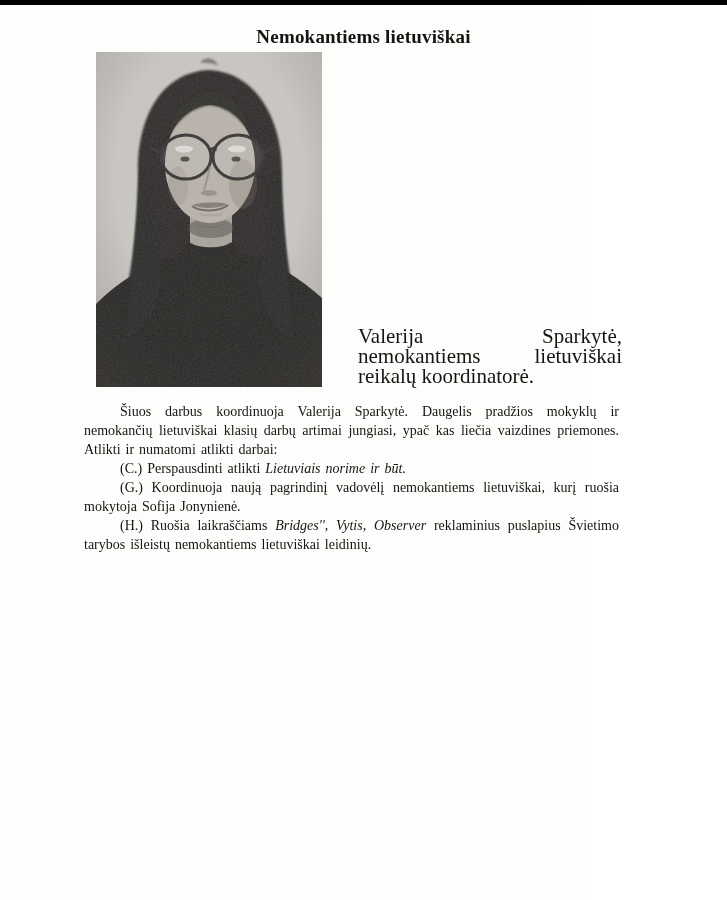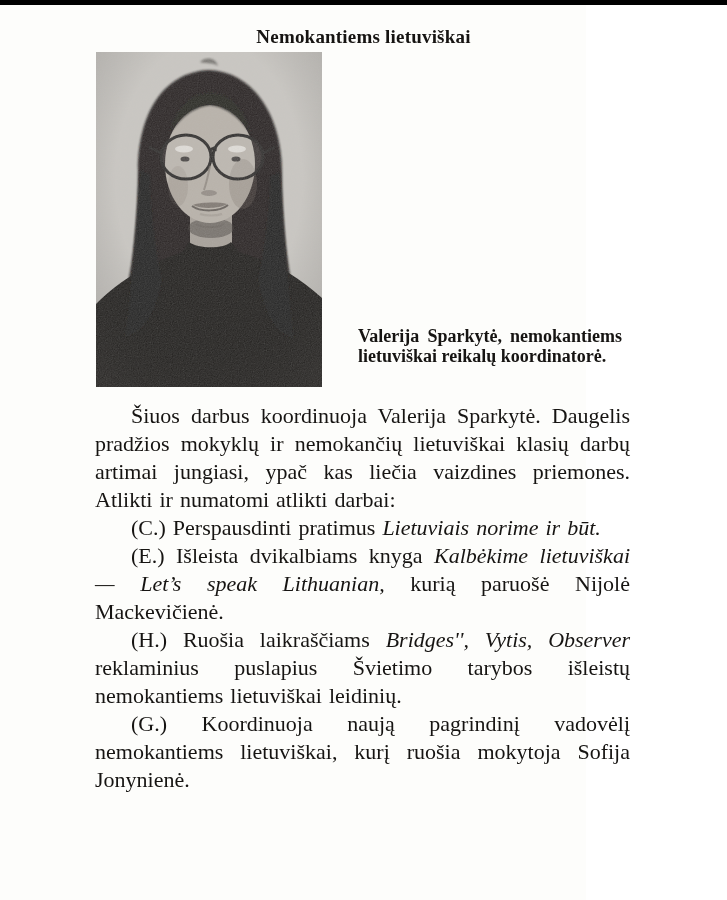--- a/index.html
+++ b/index.html
@@ -16,26 +16,26 @@
     position:absolute;left:0;top:13px;width:727px;
     text-align:center;font-weight:bold;font-size:19px;letter-spacing:.2px;
   }
   .photo{
     position:absolute;left:96px;top:52px;width:226px;height:335px;
     background:#c9c6c1;overflow:hidden;
   }
   .photo svg{display:block;width:226px;height:335px;}
   .photo-caption{
     position:absolute;left:358px;top:326px;width:264px;
-    font-weight:bold;font-size:18px;line-height:20px;
+    font-weight:normal;font-size:21px;line-height:20px;
     text-align:justify;
   }
   .body-text{
-    position:absolute;left:95px;top:402px;width:535px;
-    font-size:22px;line-height:28px;text-align:justify;
+    position:absolute;left:84px;top:402px;width:535px;
+    font-size:14px;line-height:19px;text-align:justify;
     word-spacing:1.5px;
   }
   .body-text p{margin:0;text-indent:36px;}
   .body-text i{font-style:italic;}
 </style>
 </head>
 <body>
 
 <div class="page">
 
@@ -105,19 +105,18 @@
 
       <rect x="0" y="0" width="226" height="335" fill="url(#vg)"></rect>
       <rect x="0" y="0" width="226" height="335" filter="url(#grain)" opacity="0.5"></rect>
     </svg>
   </div>
 
   <div class="photo-caption">Valerija Sparkytė, nemokantiems lietuviškai reikalų koordinatorė.</div>
 
   <div class="body-text">
       <p><span>Šiuos darbus koordinuoja Valerija Sparkytė. Daugelis pradžios mokyklų ir nemokančių lietuviškai klasių darbų artimai jungiasi, ypač kas liečia vaizdines priemones. Atlikti ir numatomi atlikti darbai:</span></p>
-      <p><span>(C.) Perspausdinti pratimus </span><i>Lietuviais norime ir būt.</i></p>
-      <p><span>(E.) Išleista dvikalbiams knyga </span><i>Kalbėkime lietuviškai — Let’s speak Lithuanian,</i><span> kurią paruošė Nijolė Mackevičienė.</span></p>
+      <p><span>(C.) Perspausdinti atlikti </span><i>Lietuviais norime ir būt.</i></p>
+      <p><span>(G.) Koordinuoja naują pagrindinį vadovėlį nemokantiems lietuviškai, kurį ruošia mokytoja Sofija Jonynienė.</span></p>
       <p><span>(H.) Ruošia laikraščiams </span><i>Bridges'', Vytis, Observer</i><span> reklaminius puslapius Švietimo tarybos išleistų nemokantiems lietuviškai leidinių.</span></p>
-      <p><span>(G.) Koordinuoja naują pagrindinį vadovėlį nemokantiems lietuviškai, kurį ruošia mokytoja Sofija Jonynienė.</span></p>
     </div>
 
 </div>
 
 </body></html>

